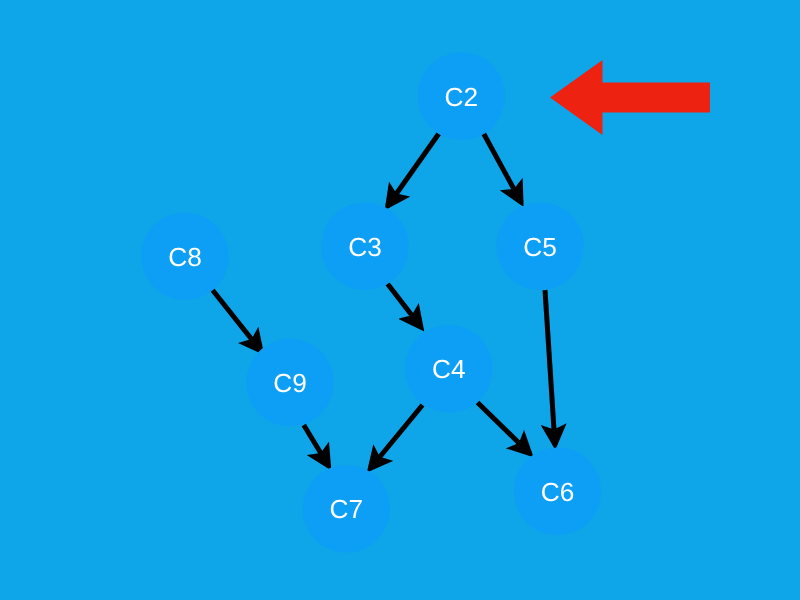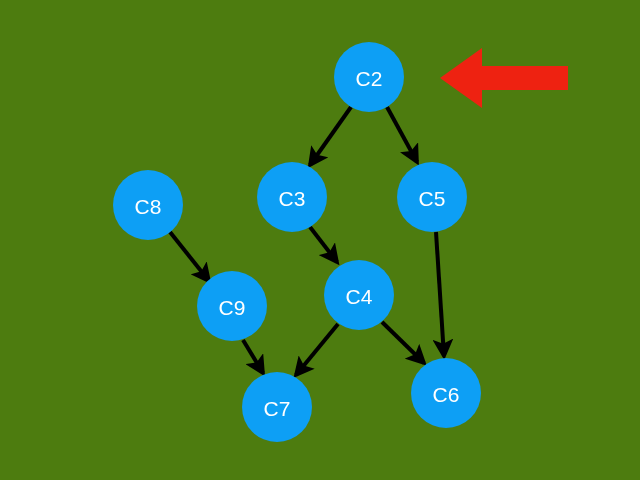--- a/index.html
+++ b/index.html
@@ -12,21 +12,21 @@
     width: 640px;
     height: 480px;
     font-family: "Liberation Sans", sans-serif;
     overflow: hidden;
     position: relative;
   }
   #canvas-root {
     position: relative;
     width: 640px;
     height: 480px;
-    background: #4d7c0f;
+    background: #0ea5e9;
   }
   svg.diagram-svg {
     position: absolute;
     top: 0;
     left: 0;
     width: 640px;
     height: 480px;
     display: block;
   }
   .node-label {

